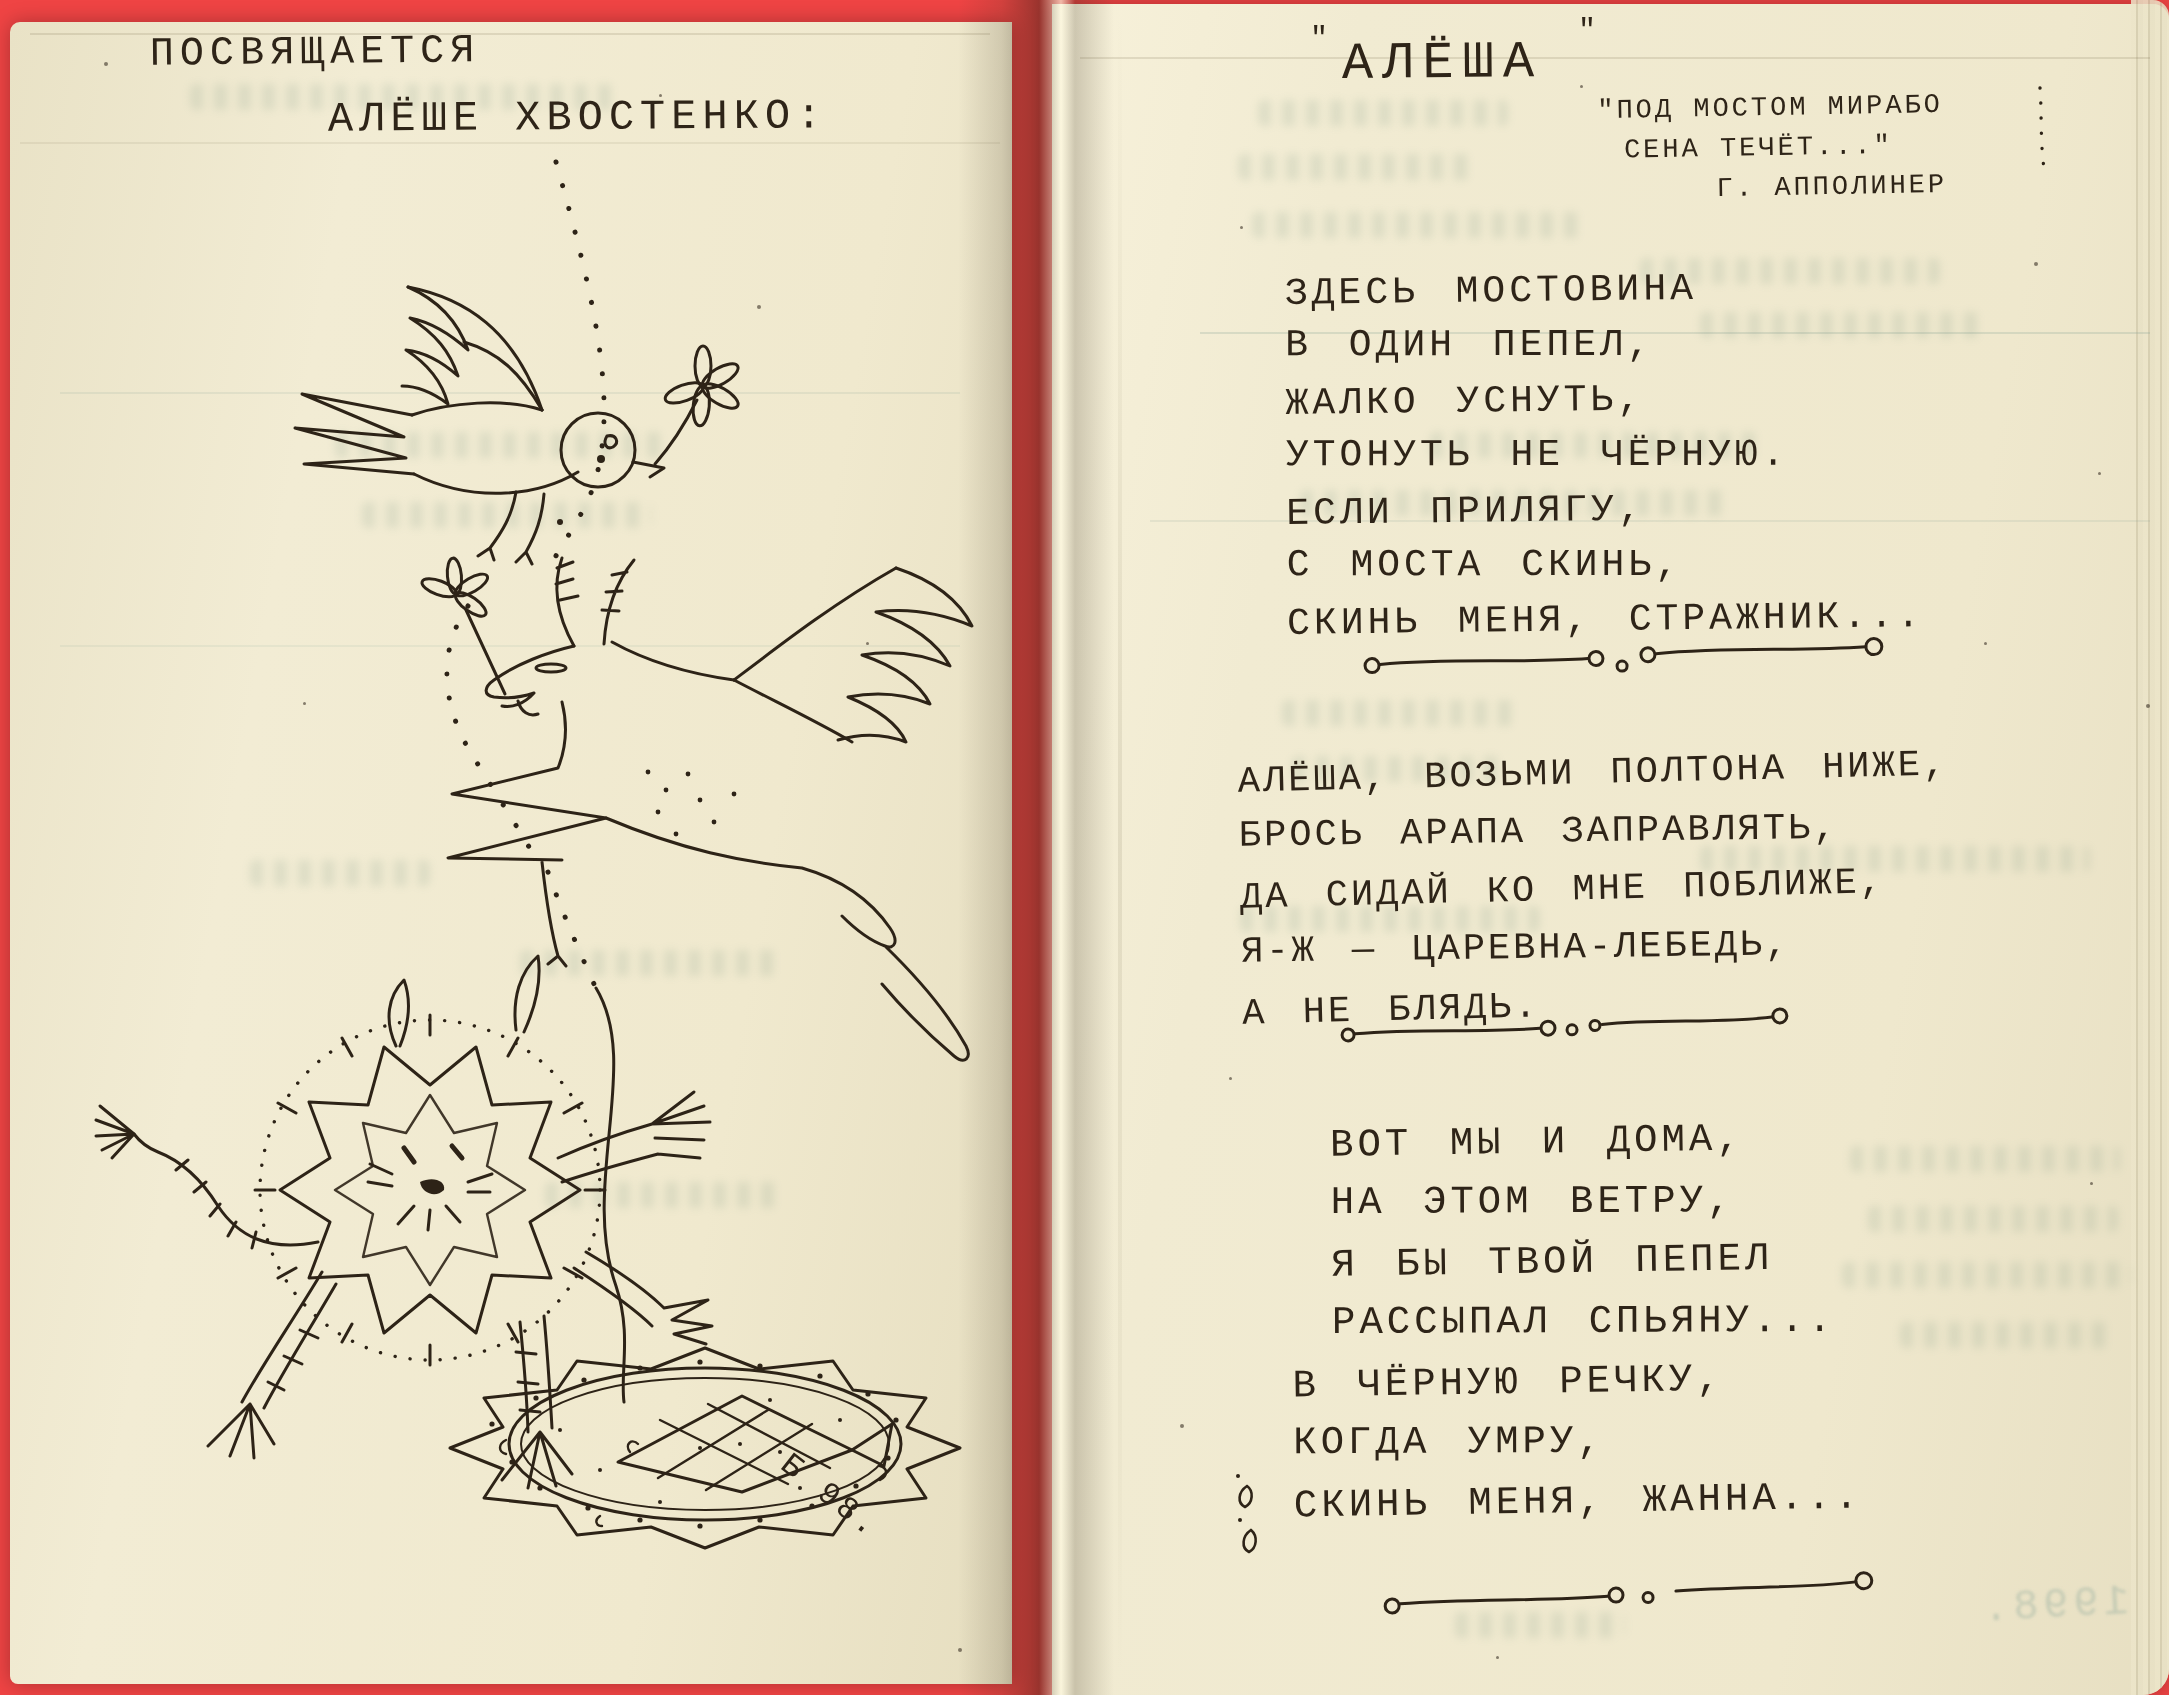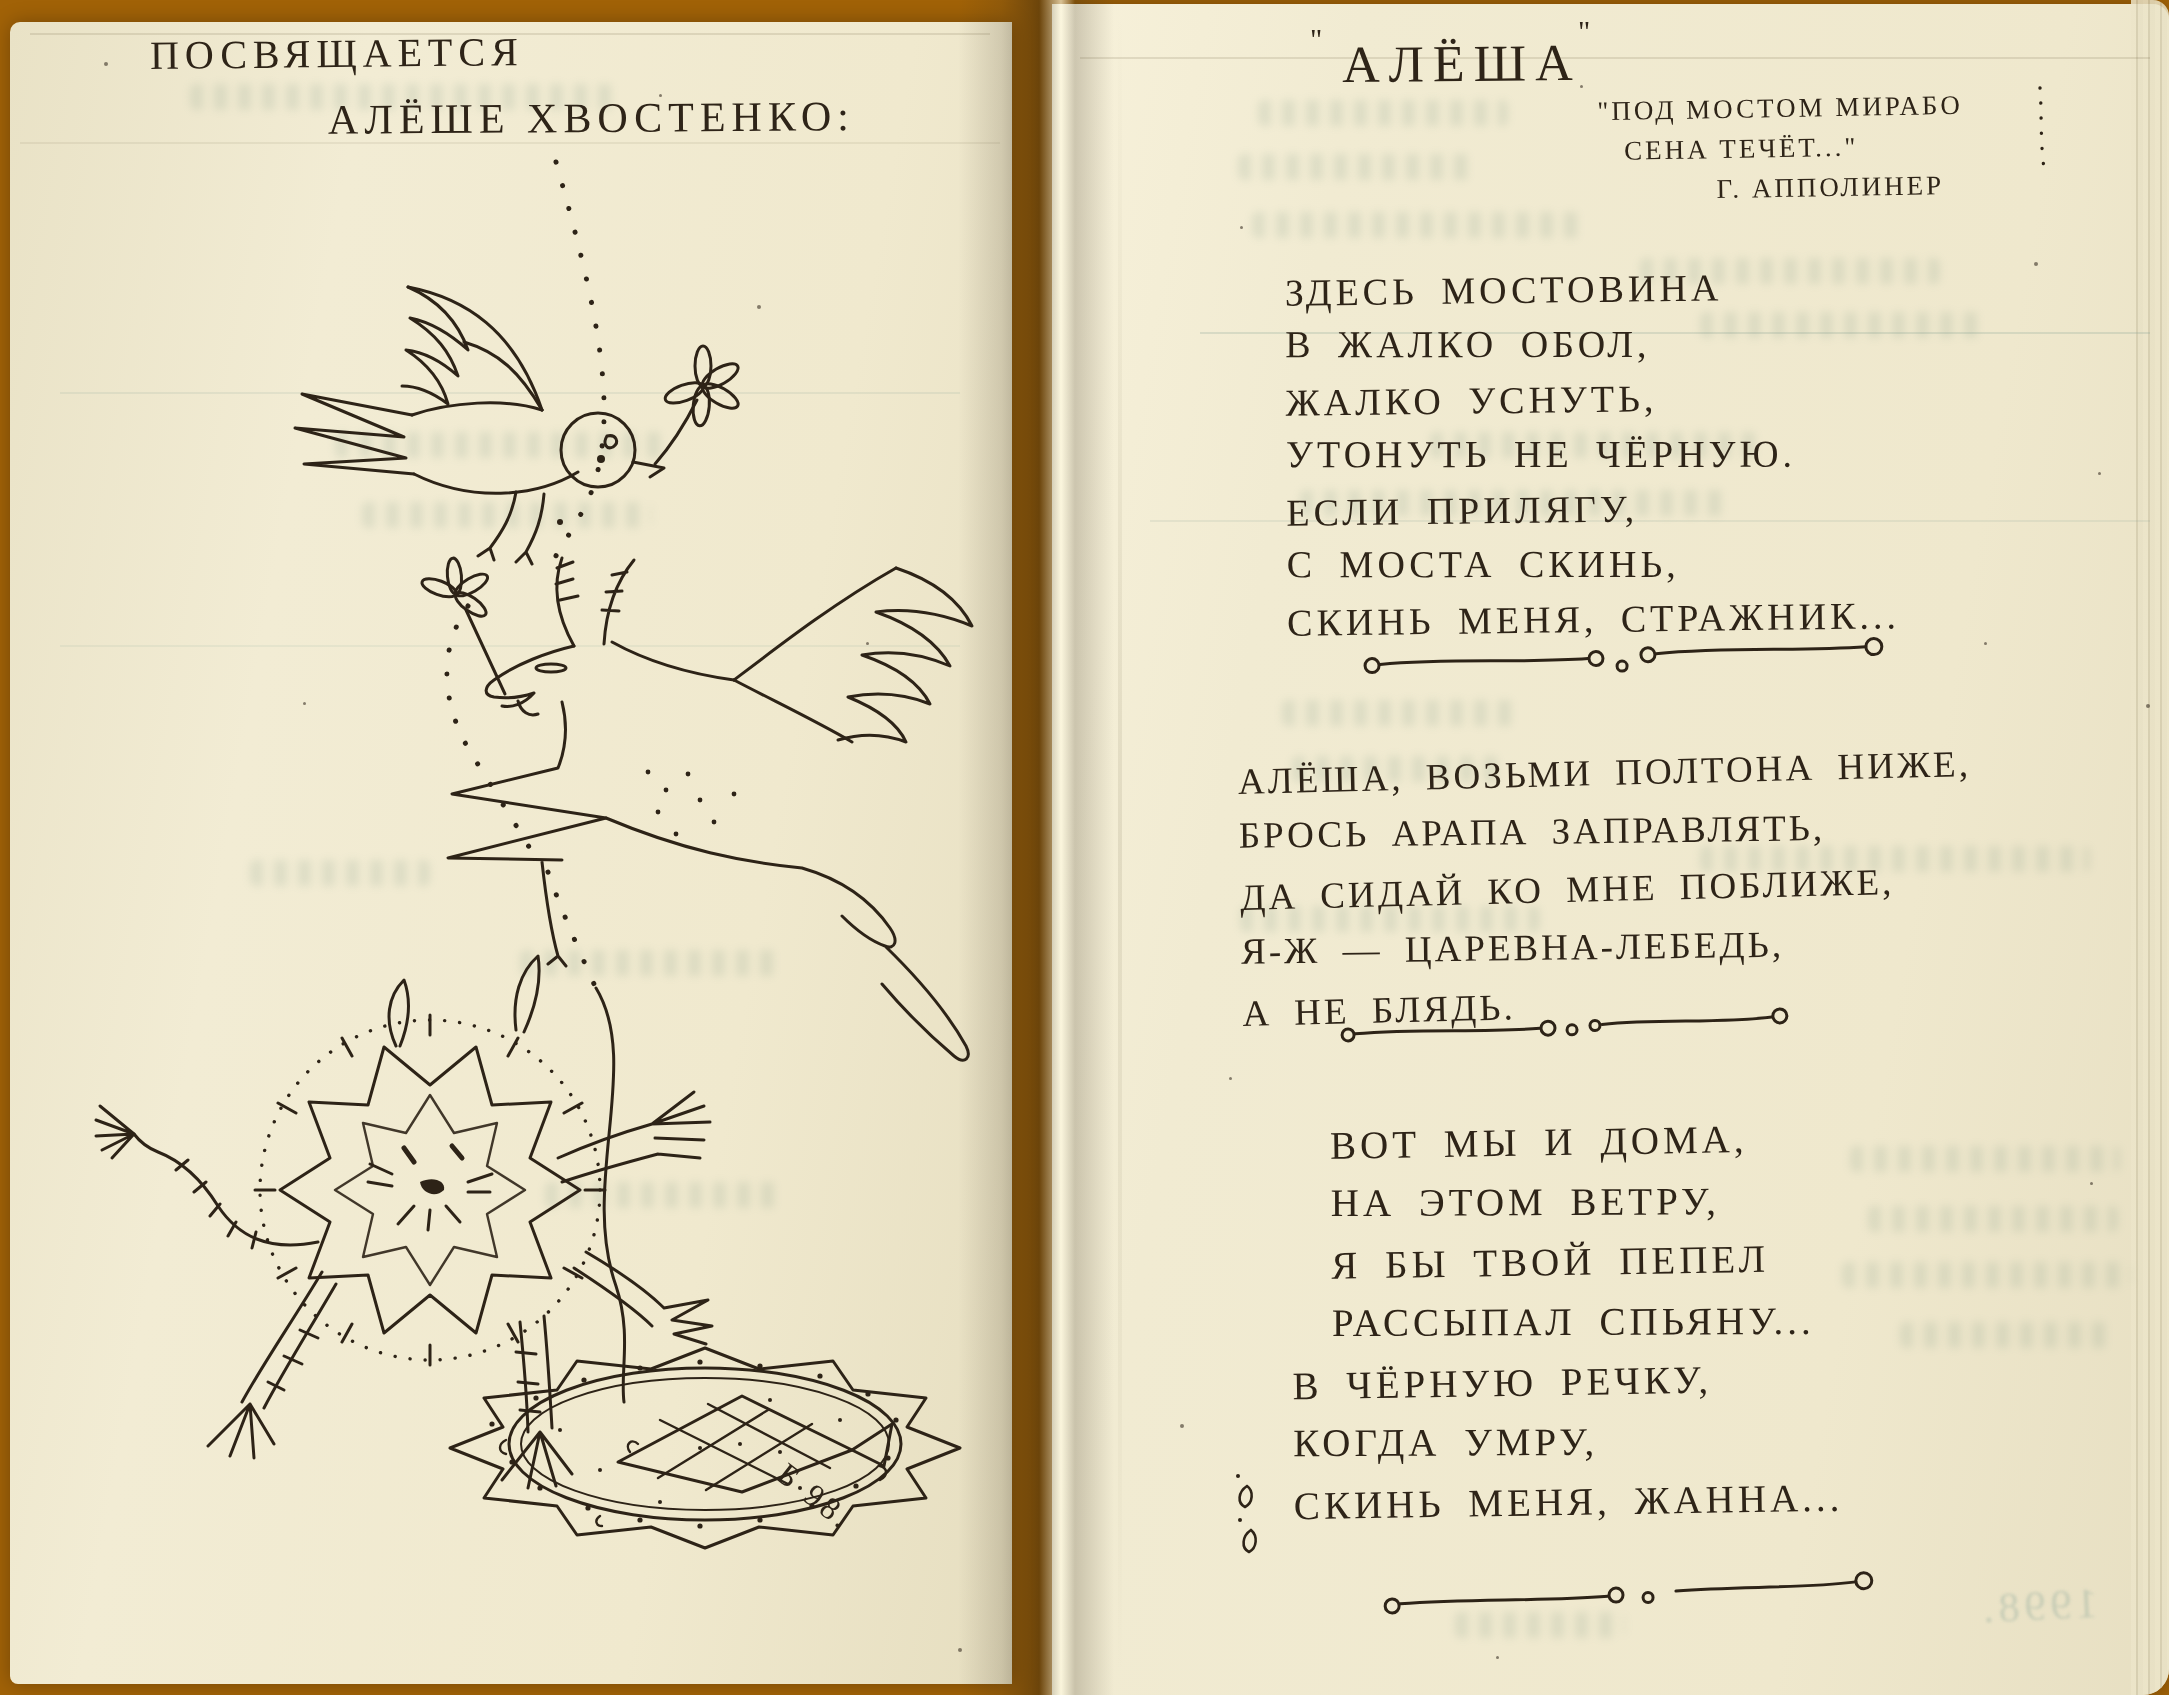--- a/index.html
+++ b/index.html
@@ -1,17 +1,17 @@
 <!DOCTYPE html>
 <html><head>
 <meta charset="utf-8">
 <style>
   html,body{margin:0;padding:0;}
-  #stage{position:relative;width:2169px;height:1695px;background:#a16207;overflow:hidden;
-         font-family:Liberation Serif, serif;color:#2d2317;}
+  #stage{position:relative;width:2169px;height:1695px;background:#ef4444;overflow:hidden;
+         font-family:Liberation Mono, monospace;color:#2d2317;}
   .page{position:absolute;}
   #left-page{left:10px;top:22px;width:1002px;height:1662px;border-radius:10px 0 0 8px;
     background:linear-gradient(100deg,#e9e2c6,#f2ecd4 28%,#f0e9ce 70%,#e6dec0);
     box-shadow:0 0 20px rgba(0,0,0,.28);}
   #right-page{left:1052px;top:4px;width:1117px;height:1691px;border-radius:0 16px 26px 0;
     background:linear-gradient(100deg,#f7f1da,#f1ebd2 22%,#efe8cd 72%,#e7dfc2);
     box-shadow:0 0 20px rgba(0,0,0,.28);}
   #gutter{position:absolute;left:958px;top:0;width:156px;height:1695px;pointer-events:none;
     background:linear-gradient(90deg,rgba(60,50,30,0) 0%,rgba(60,50,30,.16) 28%,rgba(38,30,16,.42) 52%,
                rgba(255,250,225,.65) 66%,rgba(60,50,30,.22) 75%,rgba(60,50,30,0) 100%);}
@@ -284,21 +284,21 @@
   <div id="title-quote-close" class="hand">"</div>
 
   <div id="epigraph" class="hand">
     <div class="l1">"ПОД МОСТОМ МИРАБО</div>
     <div class="l2">СЕНА ТЕЧЁТ..."</div>
     <div class="attr">Г. АППОЛИНЕР</div>
   </div>
 
   <div id="stanza-1" class="hand stanza">
     <div class="line">ЗДЕСЬ МОСТОВИНА</div>
-    <div class="line">В ЖАЛКО ОБОЛ,</div>
+    <div class="line">В ОДИН ПЕПЕЛ,</div>
     <div class="line">ЖАЛКО УСНУТЬ,</div>
     <div class="line">УТОНУТЬ НЕ ЧЁРНУЮ.</div>
     <div class="line">ЕСЛИ ПРИЛЯГУ,</div>
     <div class="line">С МОСТА СКИНЬ,</div>
     <div class="line">СКИНЬ МЕНЯ, СТРАЖНИК...</div>
   </div>
 
   <div id="stanza-2" class="hand stanza">
     <div class="line">АЛЁША, ВОЗЬМИ ПОЛТОНА НИЖЕ,</div>
     <div class="line">БРОСЬ АРАПА ЗАПРАВЛЯТЬ,</div>

